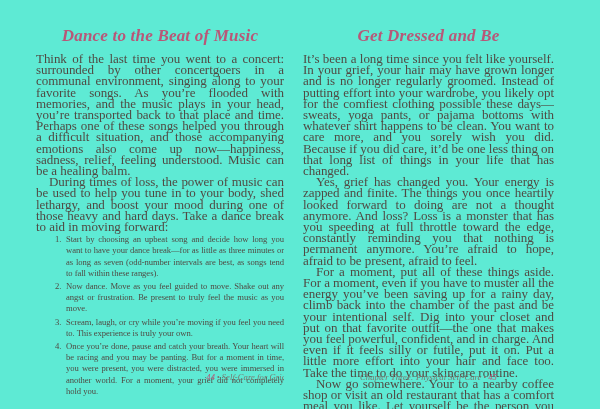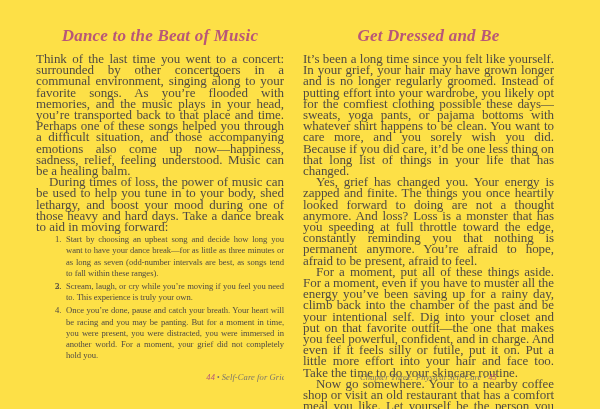--- a/index.html
+++ b/index.html
@@ -4,21 +4,21 @@
 <style>
   html, body {
     margin: 0; padding: 0;
     width: 600px; height: 409px;
     background: #fdfdfc;
     overflow: hidden;
   }
   .spread {
     position: relative;
     width: 600px; height: 409px;
-    background: #fde047;
+    background: #5eead4;
     font-family: "Liberation Serif", "DejaVu Serif", serif;
   }
   .page {
     position: absolute; top: 0; height: 409px;
     overflow: hidden;
   }
   .page-left  { left: 36px;  width: 248px; }
   .page-right { left: 303px; width: 251px; }
 
   .page-title {
@@ -83,20 +83,21 @@
     <p class="body-text">Think of the last time you went to a concert: surrounded by other concertgoers in a communal environment, singing along to your favorite songs. As you’re flooded with memories, and the music plays in your head, you’re transported back to that place and time. Perhaps one of these songs helped you through a difficult situation, and those accompanying emotions also come up now—happiness, sadness, relief, feeling understood. Music can be a healing balm.</p>
     <p class="body-text indent">During times of loss, the power of music can be used to help you tune in to your body, shed lethargy, and boost your mood during one of those heavy and hard days. Take a dance break to aid in moving forward:</p>
 
     <div class="dance-list">
       <div class="list-item">
         <span class="list-num">1.</span>
         <span>Start by choosing an upbeat song and decide how long you want to have your dance break—for as little as three minutes or as long as seven (odd-number intervals are best, as songs tend to fall within these ranges).</span>
       </div>
       <div class="list-item">
         <span class="list-num">2.</span>
+        <span>Now dance. Move as you feel guided to move. Shake out any angst or frustration. Be present to truly feel the music as you move.</span>
       </div>
       <div class="list-item">
         <span class="list-num">3.</span>
         <span>Scream, laugh, or cry while you’re moving if you feel you need to. This experience is truly your own.</span>
       </div>
       <div class="list-item">
         <span class="list-num">4.</span>
         <span>Once you’re done, pause and catch your breath. Your heart will be racing and you may be panting. But for a moment in time, you were present, you were distracted, you were immersed in another world. For a moment, your grief did not completely hold you.</span>
       </div>
     </div>

